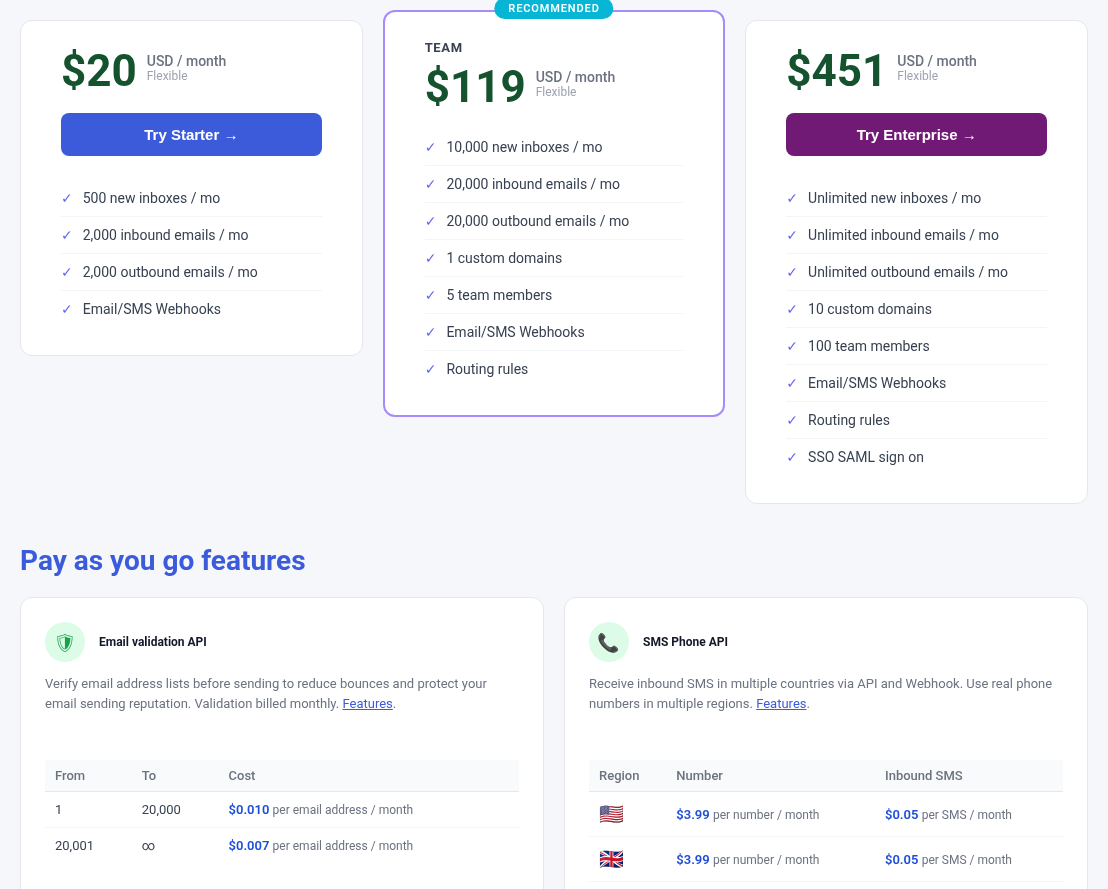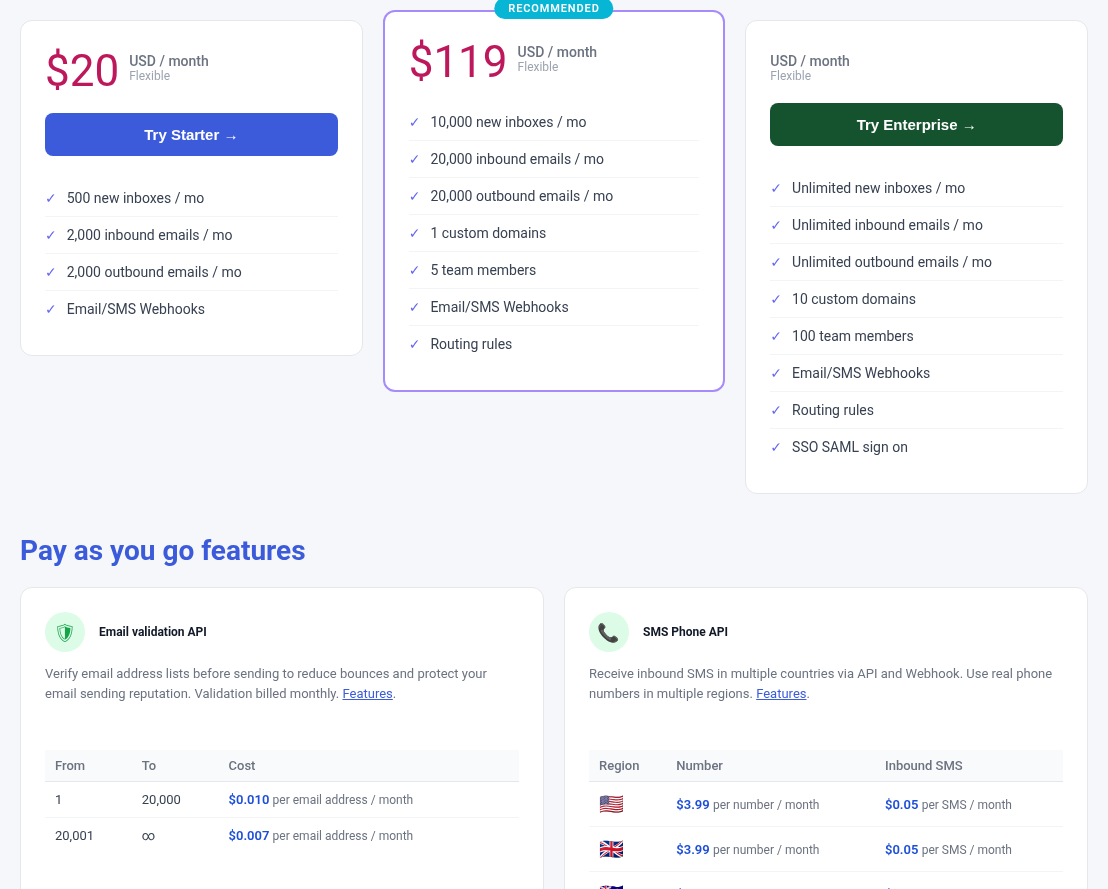--- a/index.html
+++ b/index.html
@@ -15,21 +15,21 @@
       grid-template-columns: 1fr 1fr 1fr;
       gap: 20px;
       margin-bottom: 40px;
       align-items: start;
     }
 
     .plan-card {
       background: #fff;
       border-radius: 12px;
       border: 1px solid #e5e7eb;
-      padding: 28px 24px;
+      padding: 28px 40px;
       position: relative;
     }
 
     .plan-card.recommended {
       border: 2px solid #a78bfa;
       margin-top: -10px;
       padding-top: 28px;
     }
 
     .recommended-badge {
@@ -57,22 +57,22 @@
 
     .plan-price-row {
       display: flex;
       align-items: flex-start;
       gap: 10px;
       margin-bottom: 20px;
     }
 
     .plan-price {
       font-size: 44px;
-      font-weight: 400;
-      color: #be185d;
+      font-weight: 700;
+      color: #14532d;
       line-height: 1;
     }
 
     .plan-price-meta {
       display: flex;
       flex-direction: column;
       justify-content: center;
       padding-top: 4px;
     }
 
@@ -103,21 +103,21 @@
 
     .plan-btn-starter {
       background: #3b5bdb;
     }
 
     .plan-btn-team {
       background: linear-gradient(135deg, #7c3aed, #a855f7);
     }
 
     .plan-btn-enterprise {
-      background: #14532d;
+      background: #701a75;
     }
 
     .plan-features {
       list-style: none;
     }
 
     .plan-feature-item {
       display: flex;
       align-items: center;
       gap: 10px;
@@ -277,20 +277,21 @@
       <span>2,000 outbound emails / mo</span>
     </li>
           <li class="plan-feature-item">
       <span class="check-icon">✓</span>
       <span>Email/SMS Webhooks</span>
     </li>
         </ul>
       </div>
       <div class="plan-card recommended">
         <div class="recommended-badge">RECOMMENDED</div>
+        <div class="plan-name">TEAM</div>
         <div class="plan-price-row">
     <div class="plan-price">$119</div>
     <div class="plan-price-meta">
       <div class="plan-price-unit">USD / month</div>
       <div class="plan-price-sub">Flexible</div>
     </div>
   </div>
         <ul class="plan-features">
           <li class="plan-feature-item">
       <span class="check-icon">✓</span>
@@ -317,20 +318,21 @@
       <span>Email/SMS Webhooks</span>
     </li>
           <li class="plan-feature-item">
       <span class="check-icon">✓</span>
       <span>Routing rules</span>
     </li>
         </ul>
       </div>
       <div class="plan-card">
         <div class="plan-price-row">
+    <div class="plan-price">$451</div>
     <div class="plan-price-meta">
       <div class="plan-price-unit">USD / month</div>
       <div class="plan-price-sub">Flexible</div>
     </div>
   </div>
         <button class="plan-btn plan-btn-enterprise">Try Enterprise →</button>
         <ul class="plan-features">
           <li class="plan-feature-item">
       <span class="check-icon">✓</span>
       <span>Unlimited new inboxes / mo</span>

